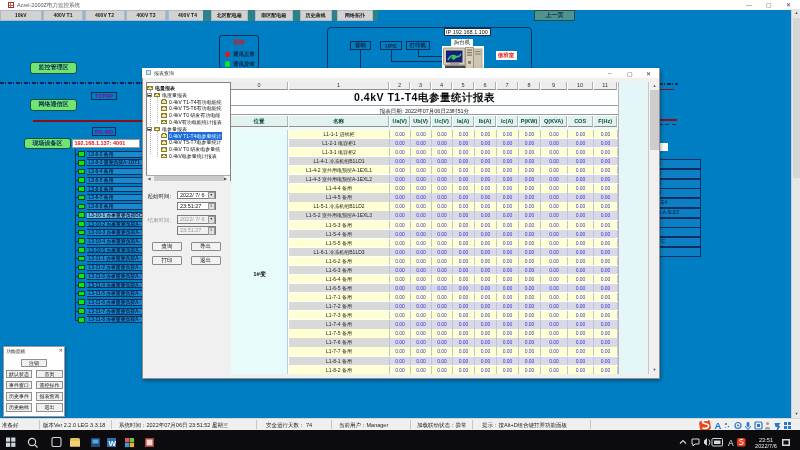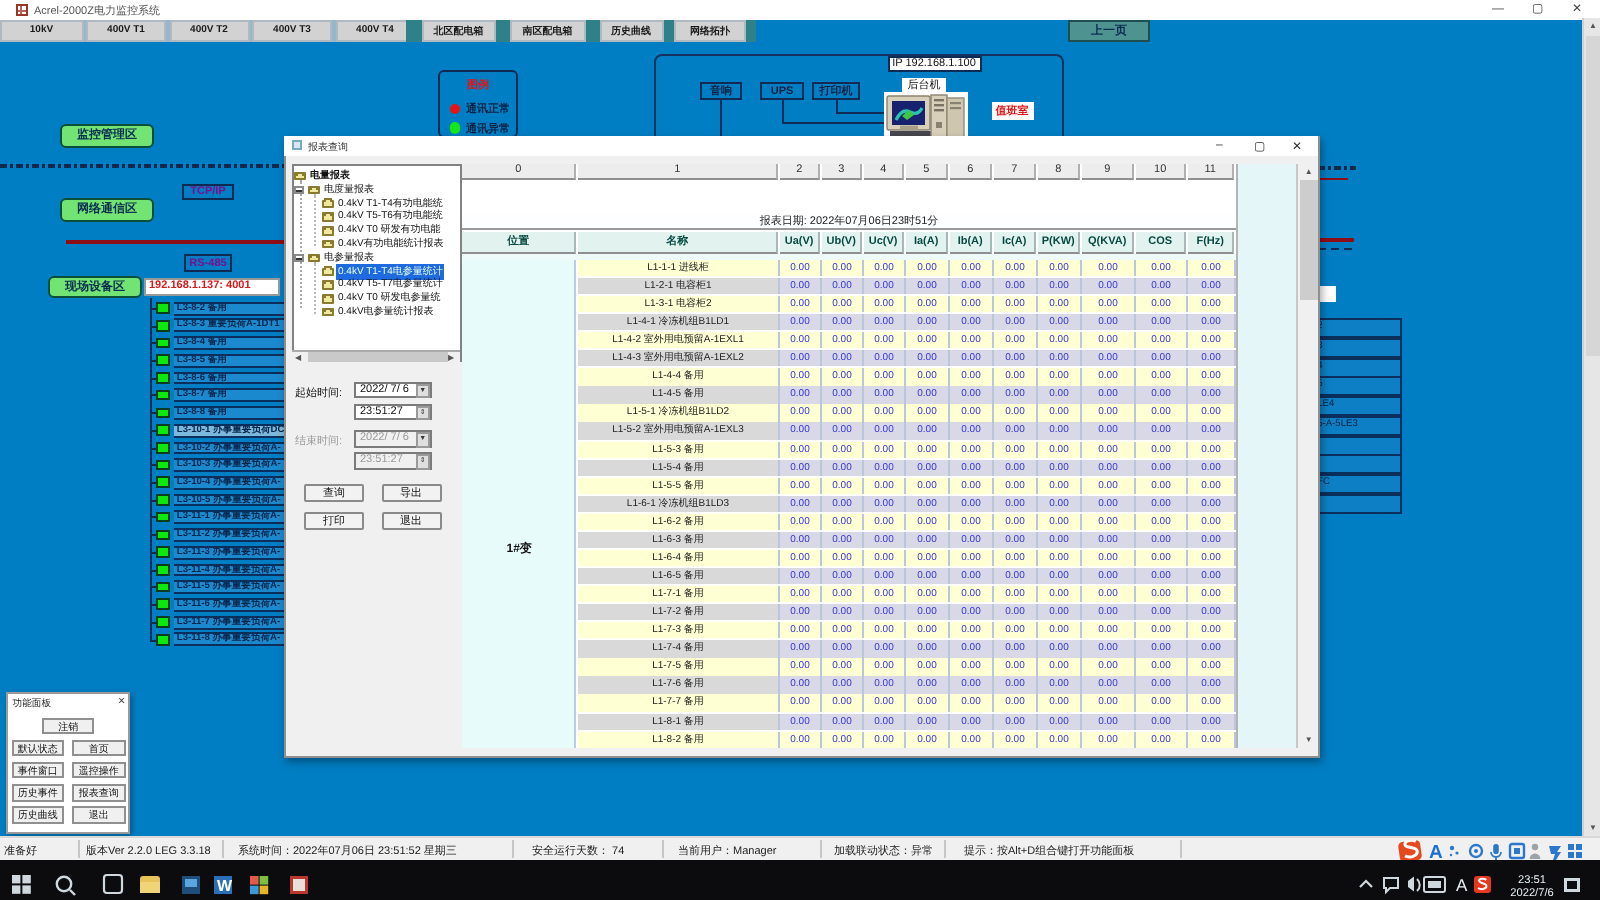--- a/index.html
+++ b/index.html
@@ -326,20 +326,21 @@
 <div class="nh" style="left:390px;top:82px;width:20.2px">2</div>
 <div class="nh" style="left:411px;top:82px;width:20.2px">3</div>
 <div class="nh" style="left:432px;top:82px;width:20.2px">4</div>
 <div class="nh" style="left:453px;top:82px;width:21.2px">5</div>
 <div class="nh" style="left:475px;top:82px;width:21.2px">6</div>
 <div class="nh" style="left:497px;top:82px;width:21.2px">7</div>
 <div class="nh" style="left:519px;top:82px;width:21.2px">8</div>
 <div class="nh" style="left:541px;top:82px;width:26.2px">9</div>
 <div class="nh" style="left:568px;top:82px;width:25.2px">10</div>
 <div class="nh" style="left:594px;top:82px;width:23.2px">11</div>
+ <div class="abs" style="left:231px;top:90px;width:387px;height:16px;background:#fdfeff;border-bottom:0.9px solid #9a9a9a;text-align:center;color:#0b0b0b;font-weight:bold;font-size:10.5px;line-height:15px;letter-spacing:0.5px">0.4kV T1-T4电参量统计报表</div>
  <div class="abs" style="left:231px;top:106.9px;width:387px;height:8.6px;background:#fdfeff;border-bottom:0.9px solid #9a9a9a;text-align:center;color:#222;font-size:5.5px;line-height:8.6px">报表日期: 2022年07月06日23时51分</div>
 <div class="ch" style="left:231px;top:116px;width:57.2px">位置</div>
 <div class="ch" style="left:289px;top:116px;width:100.2px">名称</div>
 <div class="ch" style="left:390px;top:116px;width:20.2px">Ua(V)</div>
 <div class="ch" style="left:411px;top:116px;width:20.2px">Ub(V)</div>
 <div class="ch" style="left:432px;top:116px;width:20.2px">Uc(V)</div>
 <div class="ch" style="left:453px;top:116px;width:21.2px">Ia(A)</div>
 <div class="ch" style="left:475px;top:116px;width:21.2px">Ib(A)</div>
 <div class="ch" style="left:497px;top:116px;width:21.2px">Ic(A)</div>
 <div class="ch" style="left:519px;top:116px;width:21.2px">P(KW)</div>

